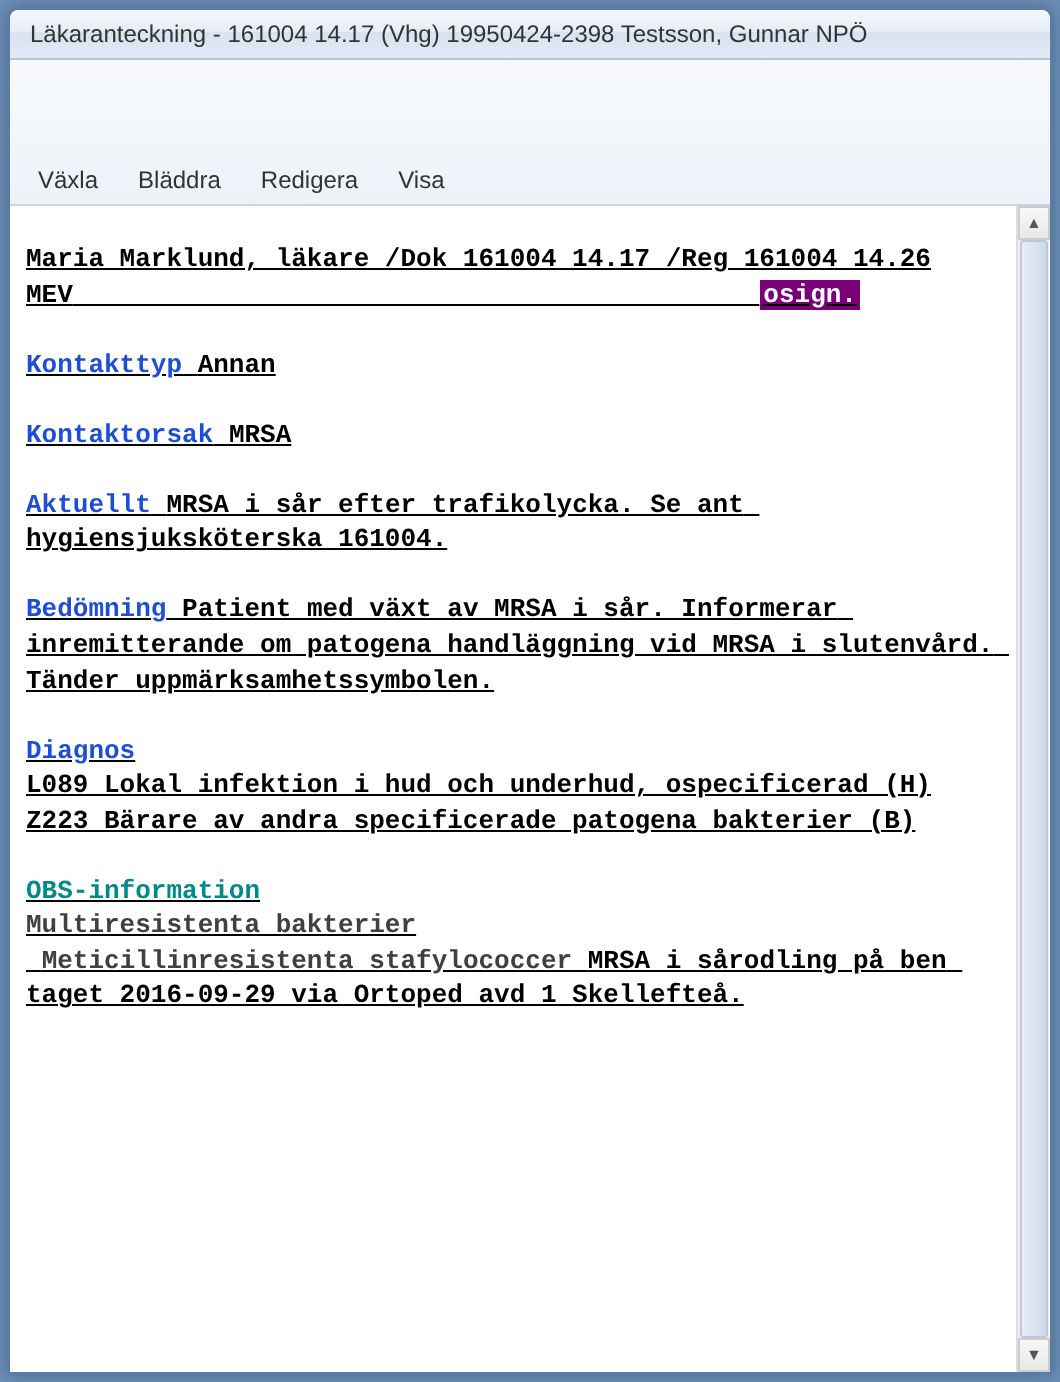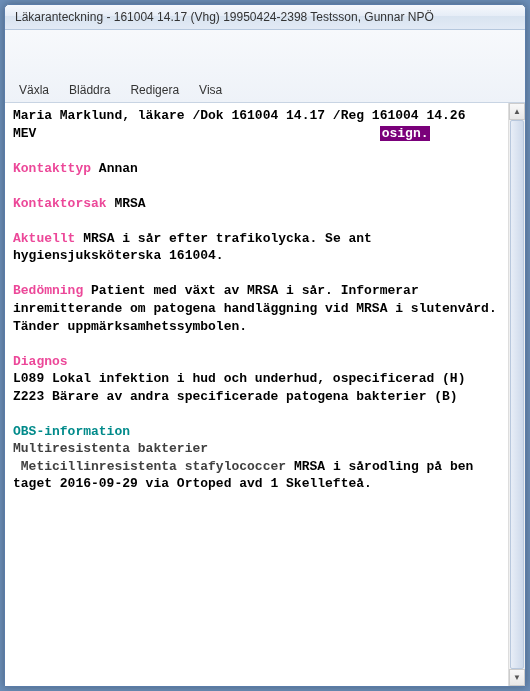--- a/index.html
+++ b/index.html
@@ -46,29 +46,30 @@
       margin-top: 48px;
     }
     .content-wrapper {
       flex: 1;
       display: flex;
       overflow: hidden;
       background: #fff;
     }
     .content {
       flex: 1;
-      padding: 4px 8px;
+      padding: 18px 8px;
       font-family: "Courier New", monospace;
       font-size: 13px;
       font-weight: bold;
       color: #000;
       line-height: 1.35;
       overflow-y: auto;
       white-space: pre-wrap;
       word-wrap: break-word;
+      text-decoration: underline;
     }
     .scrollbar {
       width: 17px;
       background: #f0f0f0;
       border-left: 1px solid #ddd;
       display: flex;
       flex-direction: column;
     }
     .scroll-btn {
       height: 17px;
@@ -89,21 +90,21 @@
       position: absolute;
       top: 0;
       left: 1px;
       right: 1px;
       height: 100%;
       background: linear-gradient(to right, #e8eef7, #cdd9ea);
       border: 1px solid #b8c8dd;
       border-radius: 2px;
     }
     .label-blue {
-      color: #ec4899;
+      color: #1d4ed8;
     }
     .label-teal {
       color: #008a8a;
     }
     .label-green {
       color: #404040;
     }
     .osign {
       background: #7a007a;
       color: #fff;

